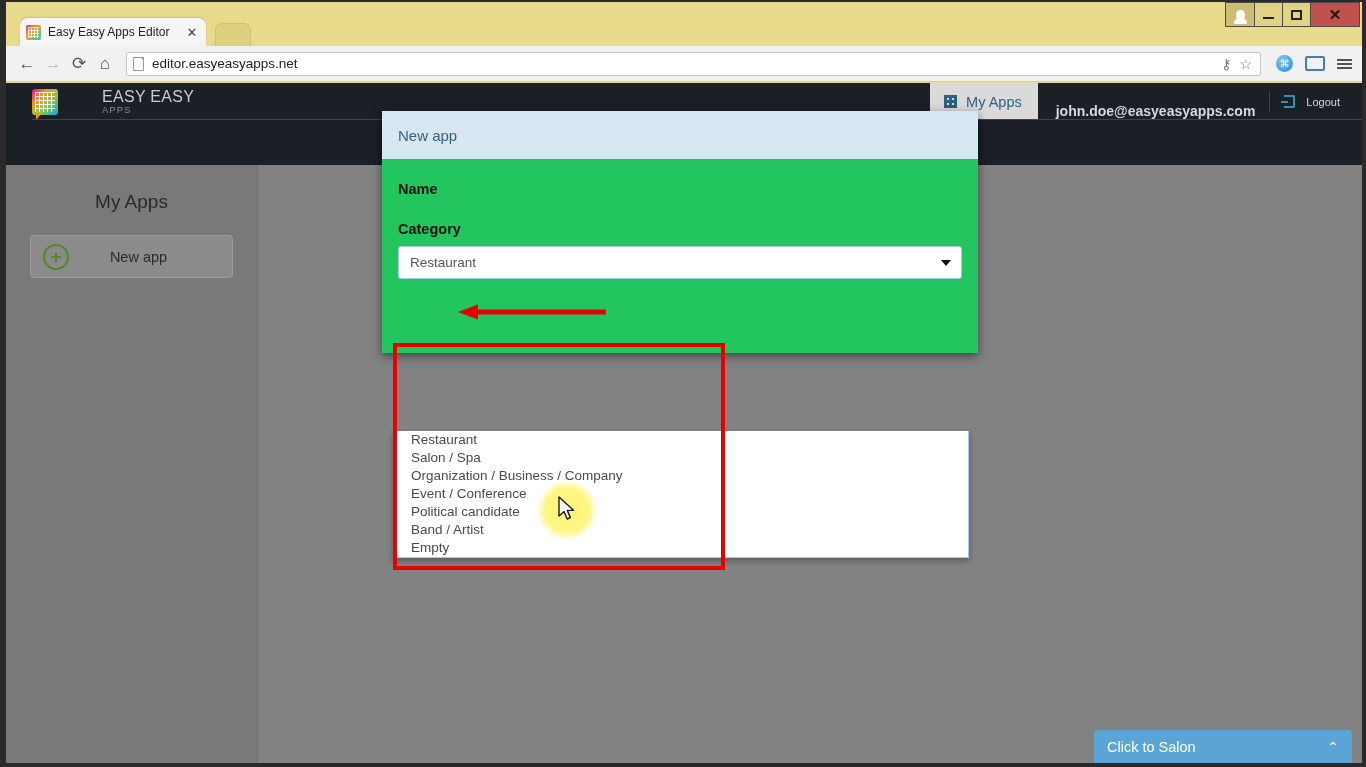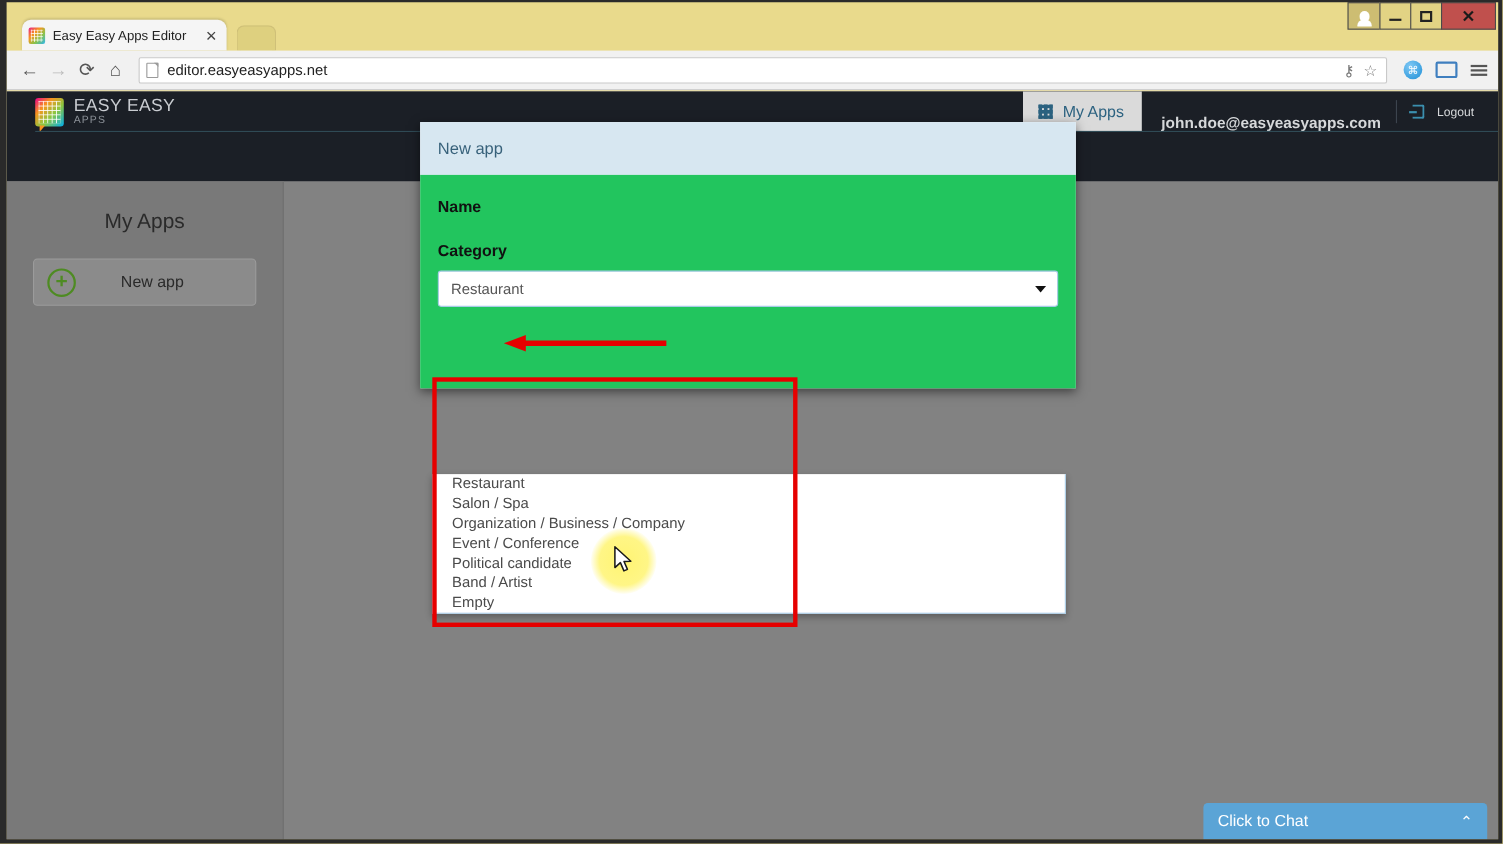--- a/index.html
+++ b/index.html
@@ -116,21 +116,21 @@
   .viewport {
     position: absolute; left: 6px; top: 83px; width: 1356px; height: 680px;
     background: #8a8a8a; overflow: hidden;
   }
 
   
   .app-header {
     position: absolute; left: 0; top: 0; width: 100%; height: 37px;
     background: #1b1f26;
   }
-  .brand { position: absolute; left: 26px; top: 6px; display: flex; align-items: center; }
+  .brand { position: absolute; left: 26px; top: 6px; display: flex; align-items: center; gap: 35px; }
   .brand-logo {
     width: 26px; height: 26px; margin-right: 9px; position: relative;
     background: linear-gradient(135deg,#ec008c 0%,#f7941e 30%,#8dc63f 60%,#00aeef 100%);
     border-radius: 3px;
   }
   .brand-logo::after {
     content: ''; position: absolute; inset: 3px;
     background-image:
       linear-gradient(to right, rgba(255,255,255,.9) 1px, transparent 1px),
       linear-gradient(to bottom, rgba(255,255,255,.9) 1px, transparent 1px);
@@ -379,21 +379,21 @@
         <line x1="148" y1="8" x2="18" y2="8" stroke="#e60000" stroke-width="5"></line>
         <polygon points="0,8 20,0.5 20,15.5" fill="#e60000"></polygon>
       </svg>
 
       <div class="cursor-highlight"></div>
       <svg class="cursor-arrow" width="18" height="26" viewBox="0 0 18 26">
         <path d="M1,1 L1,20 L6,15.5 L9.2,23 L12.4,21.6 L9.3,14.4 L15.5,14.2 Z" fill="#ffffff" stroke="#1a1a1a" stroke-width="1.4" stroke-linejoin="round"></path>
       </svg>
 
       <div class="chat-widget">
-        <span class="chat-label">Click to Chat</span>
+        <span class="chat-label">Click to Salon</span>
         <span class="chat-chevron">⌃</span>
       </div>
 
     </div>
   </div>
 
   <div class="win-frame-inner-border"></div>
 </div>
 
 </body></html>

